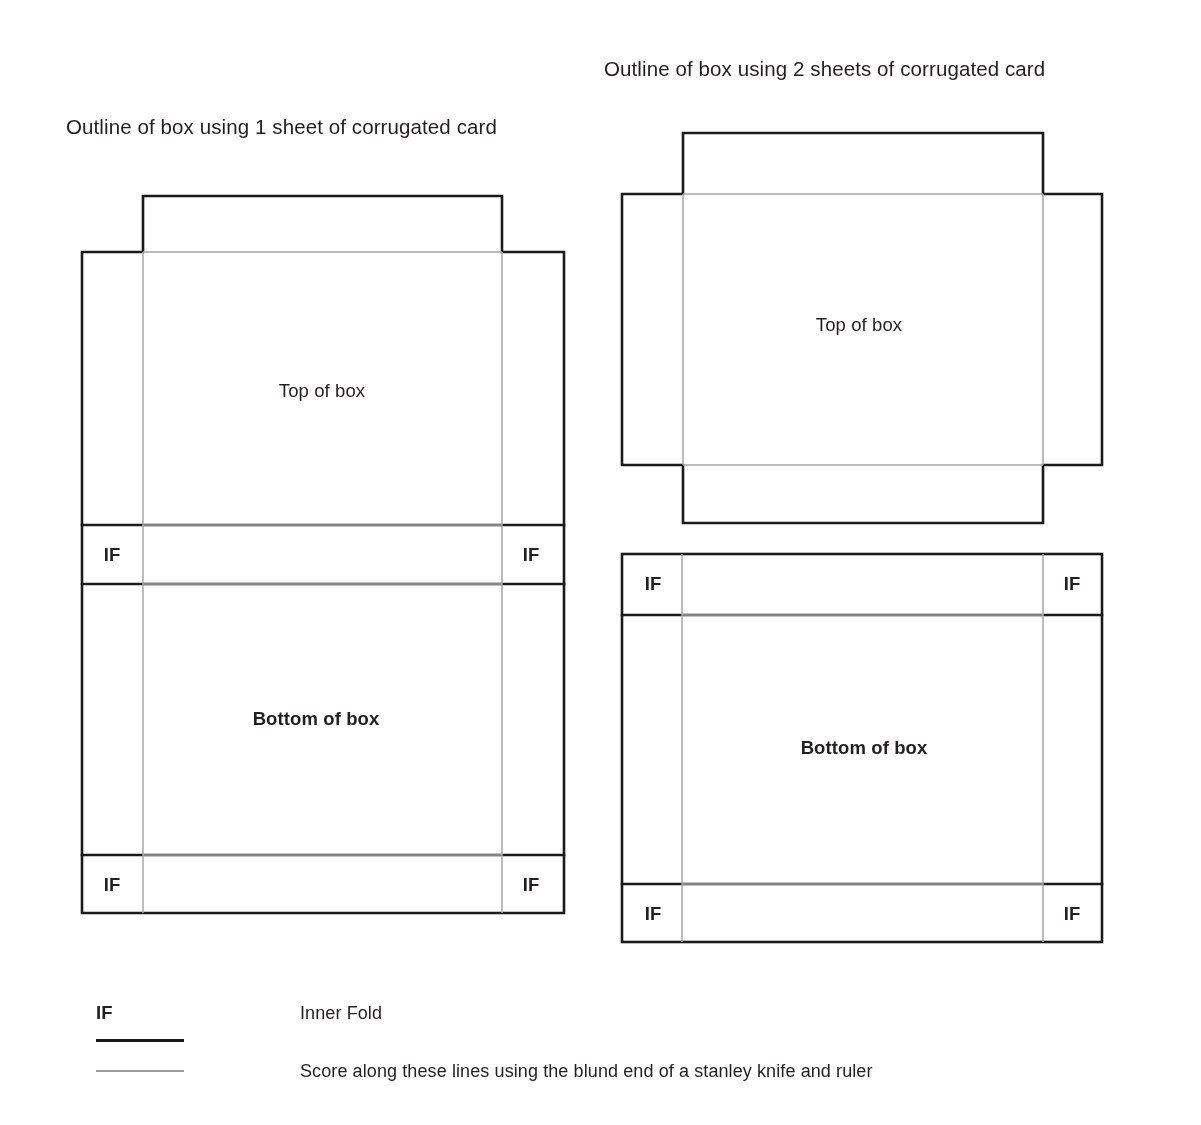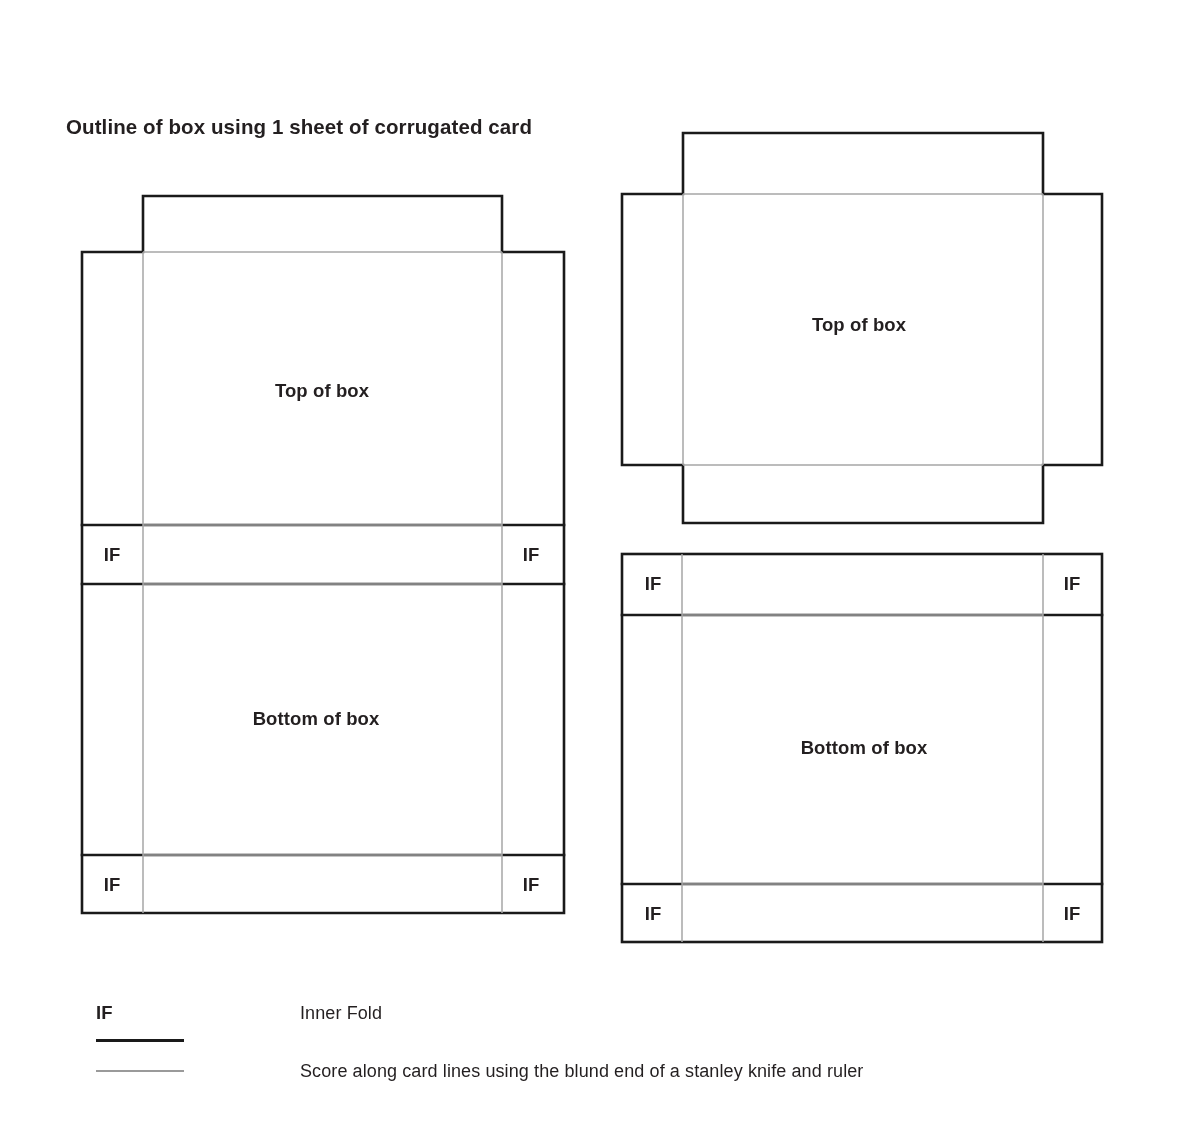--- a/index.html
+++ b/index.html
@@ -24,33 +24,33 @@
   }
   .diagram-title {
     position: absolute;
     font-size: 20.5px;
     line-height: 1.2;
     color: #231f20;
     white-space: nowrap;
     letter-spacing: 0.1px;
   }
   #title-two-sheets { left: 604px; top: 57px; }
-  #title-one-sheet  { left: 66px;  top: 115px; font-weight: bold; }
+  #title-one-sheet  { left: 66px;  top: 115px; }
 
   .panel-label {
     position: absolute;
     font-size: 18.5px;
     color: #231f20;
     white-space: nowrap;
     transform: translate(-50%, -50%);
     letter-spacing: 0.1px;
   }
   .panel-label .lead { font-weight: 700; }
   .panel-label .tail { font-weight: 700; }
-  .panel-label.plain { font-weight: 700; text-align: right; }
+  .panel-label.plain { font-weight: 400; text-align: right; }
 
   .if-label {
     position: absolute;
     font-size: 18.5px;
     font-weight: 600;
     color: #231f20;
     transform: translate(-50%, -50%);
     white-space: nowrap;
   }
 
@@ -105,20 +105,21 @@
     color: #231f20;
     white-space: nowrap;
     letter-spacing: 0.1px;
   }
 </style>
 </head>
 <body>
 
 <div class="stage">
 
+  <div class="diagram-title" id="title-two-sheets">Outline of box using 2 sheets of corrugated card</div>
 
   <div class="diagram-title" id="title-one-sheet">Outline of box using 1 sheet of corrugated card</div>
 
   <svg class="outline" viewBox="0 0 1201 1125" xmlns="http://www.w3.org/2000/svg">
 
     <g>
 
       <path class="cut" d="M 82,252
                L 143,252
                L 143,196
@@ -209,18 +210,18 @@
     <div class="legend-row" style="left:88px; top:1025px; width:1000px;">
       <div class="legend-key">
         <span class="legend-line-cut"></span>
       </div>
     </div>
 
     <div class="legend-row" style="left:88px; top:1056px; width:1000px;">
       <div class="legend-key">
         <span class="legend-line-score"></span>
       </div>
-      <span class="legend-text">Score along card lines using the blund end of a stanley knife and ruler</span>
+      <span class="legend-text">Score along these lines using the blund end of a stanley knife and ruler</span>
     </div>
 
   </div>
 
 </div>
 
 </body></html>

